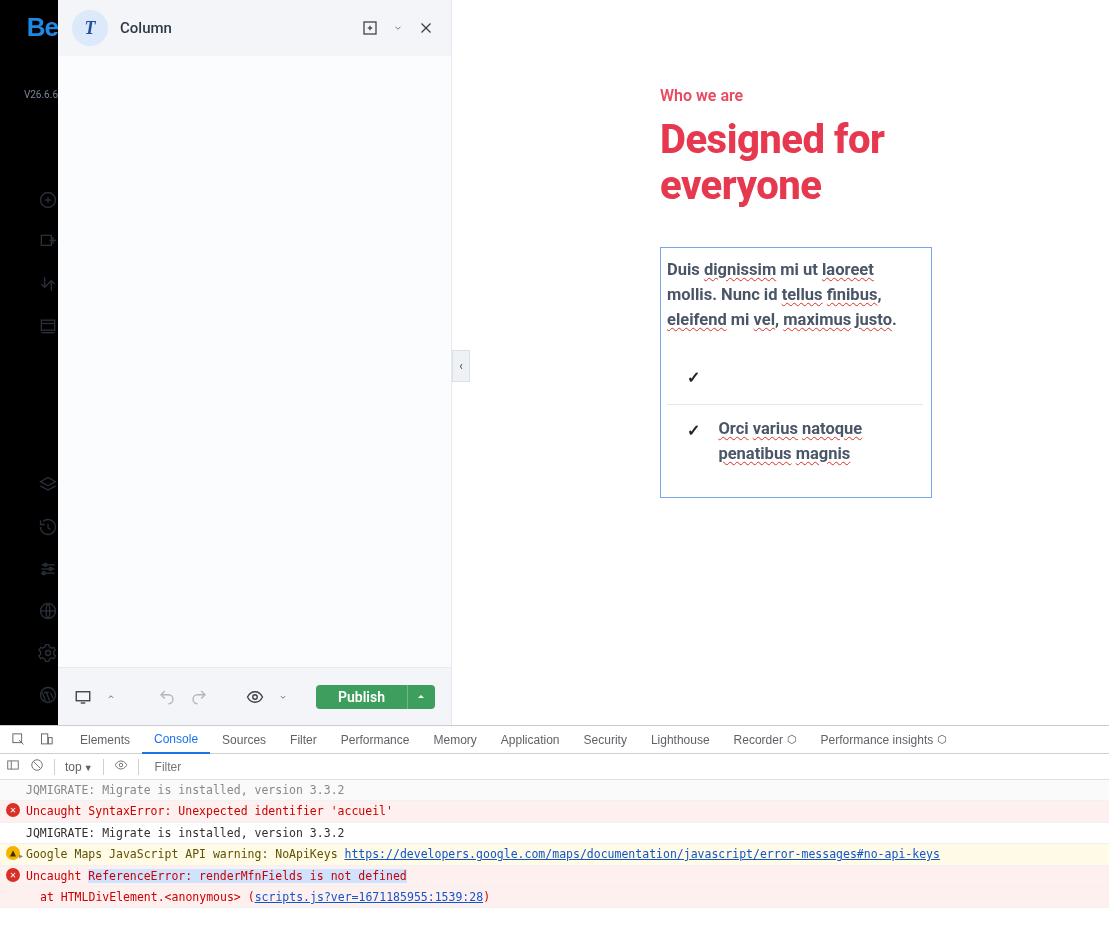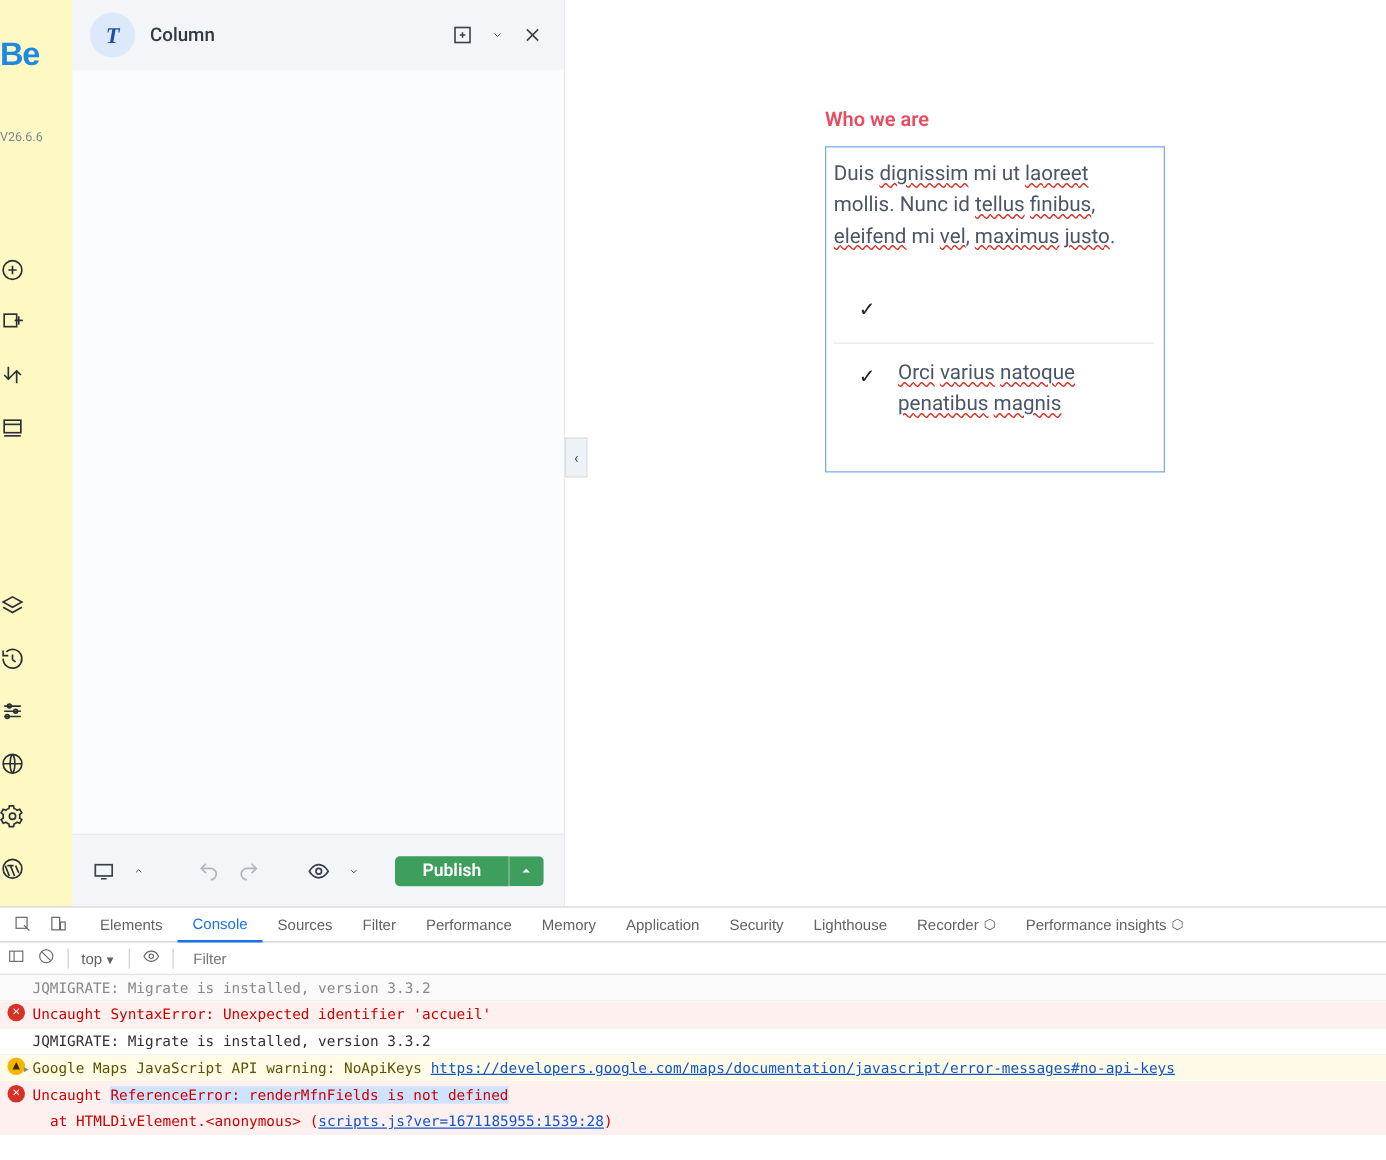--- a/index.html
+++ b/index.html
@@ -2,21 +2,21 @@
 <html><head>
 <meta charset="utf-8">
 <style>
 * { box-sizing: border-box; margin: 0; padding: 0; }
 body { font-family: -apple-system, BlinkMacSystemFont, "Segoe UI", Roboto, sans-serif; font-size: 13px; color: #333; background: #fff; width: 1109px; height: 928px; overflow: hidden; position: relative; }
 
 
 .app { display: flex; height: 725px; }
 
 
-.rail { width: 58px; background: #fef9c3; display: flex; flex-direction: column; align-items: flex-start; padding-top: 28px; }
+.rail { width: 58px; background: #000000; display: flex; flex-direction: column; align-items: flex-end; padding-top: 12px; }
 .rail .logo { font-size: 26px; font-weight: 800; color: #1e88e5; letter-spacing: -1px; font-family: Arial, sans-serif; }
 .rail .version { font-size: 10px; color: #7a8599; margin-top: 46px; }
 .rail .tools-top { margin-top: 90px; display: flex; flex-direction: column; gap: 22px; align-items: center; }
 .rail .tools-bottom { margin-top: auto; display: flex; flex-direction: column; gap: 22px; align-items: center; padding-bottom: 20px; }
 .rail-icon { width: 20px; height: 20px; color: #2a2f3a; cursor: pointer; display:flex; align-items:center; justify-content:center; }
 .rail-icon svg { width: 20px; height: 20px; stroke: currentColor; fill: none; stroke-width: 1.6; }
 
 
 .editor { flex: 0 0 362px; display: flex; flex-direction: column; background: #f3f5f8; border-right: 1px solid #e5e8ec; }
 .editor-header { height: 56px; display: flex; align-items: center; padding: 0 14px; gap: 12px; background: #f3f5f8; }
@@ -38,21 +38,21 @@
 .publish-btn { background:#3e9e5d; color:#fff; padding:0 22px; display:flex; align-items:center; font-size:14px; font-weight:600; border-radius:4px 0 0 4px; cursor:pointer; }
 .publish-caret { background:#3e9e5d; color:#fff; width:28px; display:flex; align-items:center; justify-content:center; border-left:1px solid rgba(255,255,255,.25); border-radius:0 4px 4px 0; cursor:pointer; }
 .publish-caret svg { width:10px; height:10px; fill:#fff; }
 
 
 .canvas { flex: 1; position: relative; background: #fff; overflow: hidden; }
 .collapse-handle { position:absolute; left:0; top:350px; width:18px; height:32px; background:#eef1f5; border:1px solid #dcdfe4; display:flex; align-items:center; justify-content:center; cursor:pointer; color:#444; font-size:12px; }
 .content { padding: 86px 0 0 208px; max-width: 480px; }
 .eyebrow { color:#e84a5f; font-size:16px; font-weight:600; margin-bottom:12px; }
 .headline { color:#e63950; font-size:40px; font-weight:800; line-height:1.15; margin-bottom:38px; letter-spacing:-.5px; }
-.textblock { border:1.5px solid #7aa7e8; padding:10px 8px 26px 6px; margin-bottom:20px; }
+.textblock { border:1.5px solid #7aa7e8; padding:10px 8px 16px 6px; margin-bottom:20px;font-weight:bold; }
 .para { color:#4a5668; font-size:16.5px; line-height:1.5; margin-bottom:20px; }
 .list { list-style:none; }
 .list li { display:flex; gap:18px; padding:12px 0 14px 20px; color:#4a5668; font-size:16.5px; line-height:1.5; }
 .list li + li { border-top:1px solid #e4e7ec; }
 .list .check { flex-shrink:0; color:#222; font-size:16px; margin-top:2px; }
 .readmore { display:inline-block; background:#2f4ad8; color:#fff; font-size:16px; font-weight:500; padding:14px 32px; border-radius:40px; cursor:pointer; margin-top:4px; }
 
 
 .sq { text-decoration: underline wavy #d93025; text-decoration-thickness: 1px; text-underline-offset: 2px; }
 
@@ -246,20 +246,21 @@
             </svg>
           </div>
       </div>
     </div>
   </div>
 
   <div class="canvas">
     <div class="collapse-handle">‹</div>
     <div class="content">
       <div class="eyebrow">Who we are</div>
+      <div class="headline">Designed for everyone</div>
       <div class="textblock">
         <div class="para" id="para"><span>Duis </span><span class="sq">dignissim</span><span> mi ut </span><span class="sq">laoreet</span><span> mollis. Nunc id </span><span class="sq">tellus</span><span> </span><span class="sq">finibus</span><span>, </span><span class="sq">eleifend</span><span> mi </span><span class="sq">vel</span><span>, </span><span class="sq">maximus</span><span> </span><span class="sq">justo</span><span>.</span></div>
         <ul class="list" id="list">
             <li>
               <span class="check">✓</span>
             </li>
             <li>
               <span class="check">✓</span>
               <span><span class="sq">Orci</span><span> </span><span class="sq">varius</span><span> </span><span class="sq">natoque</span><span> </span><span class="sq">penatibus</span><span> </span><span class="sq">magnis</span></span>
             </li>

